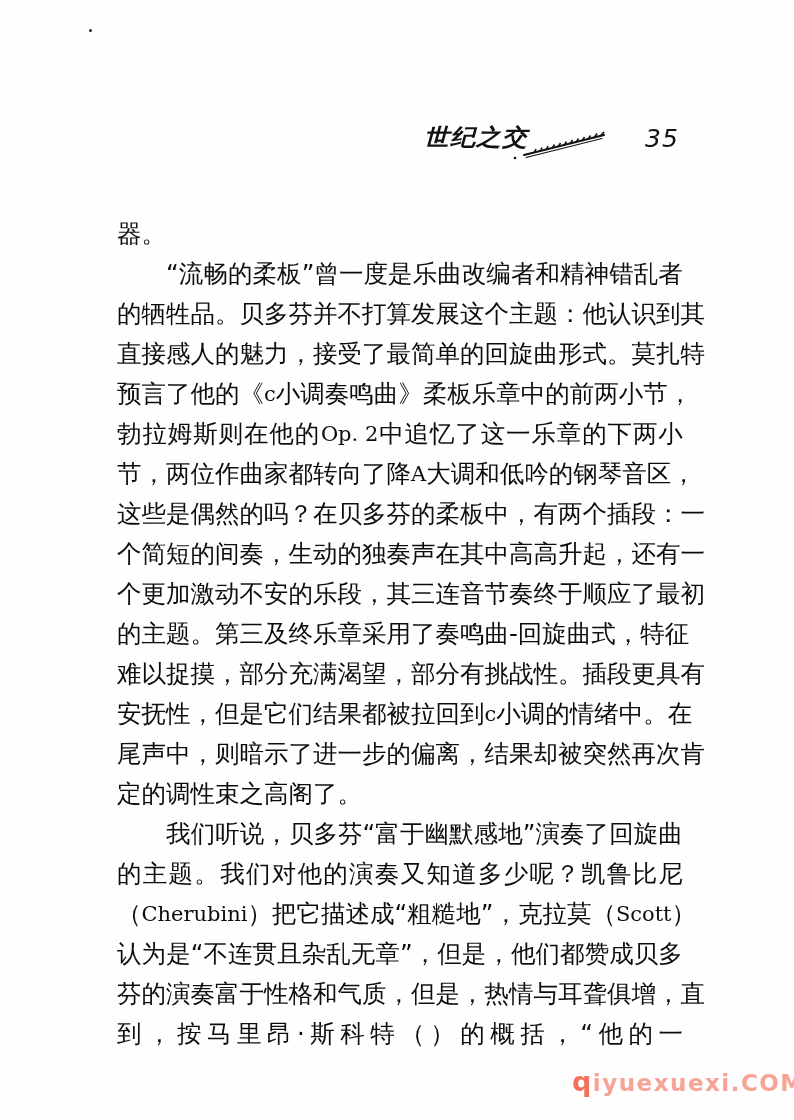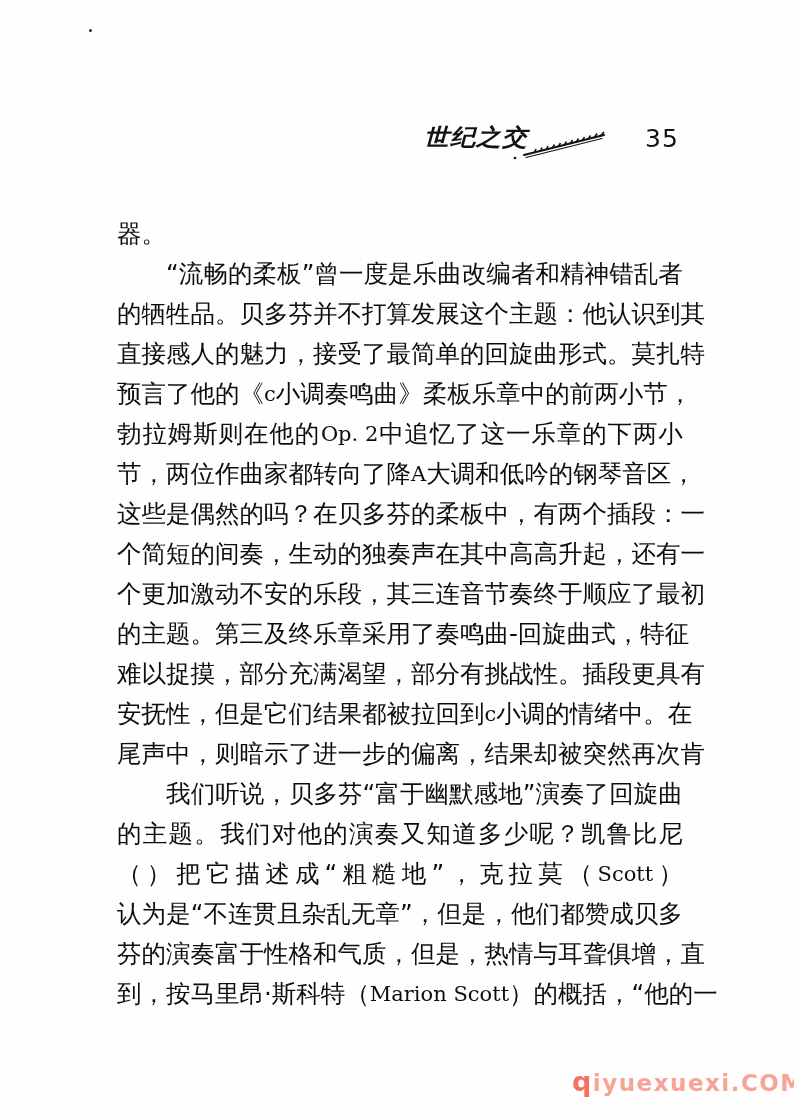--- a/index.html
+++ b/index.html
@@ -64,20 +64,21 @@
     pointer-events: none;
   }
   .head-pageno {
     position: absolute;
     left: 645px;
     top: 2px;
     font-family: "DejaVu Sans", sans-serif;
     font-size: 25px;
     color: #141414;
     letter-spacing: 1px;
+    font-style: italic;
   }
 
   
   .body-block {
     position: absolute;
     left: 117px;
     top: 214px;
     width: 566px;
   }
   .tline {
@@ -494,20 +495,21 @@
         <span>结</span>
         <span>果</span>
         <span>却</span>
         <span>被</span>
         <span>突</span>
         <span>然</span>
         <span>再</span>
         <span>次</span>
         <span>肯</span>
       </div>
+      <div class="tline last"><span>定</span><span>的</span><span>调</span><span>性</span><span>束</span><span>之</span><span>高</span><span>阁</span><span>了</span><span>。</span></div>
       <div class="tline just">
         <span class="ind"></span>
         <span>我</span>
         <span>们</span>
         <span>听</span>
         <span>说</span>
         <span>，</span>
         <span>贝</span>
         <span>多</span>
         <span>芬</span>
@@ -545,20 +547,21 @@
         <span>少</span>
         <span>呢</span>
         <span>？</span>
         <span>凯</span>
         <span>鲁</span>
         <span>比</span>
         <span>尼</span>
       </div>
       <div class="tline just">
         <span>（</span>
+        <span class="latin">Cherubini</span>
         <span>）</span>
         <span>把</span>
         <span>它</span>
         <span>描</span>
         <span>述</span>
         <span>成</span>
         <span>“</span>
         <span>粗</span>
         <span>糙</span>
         <span>地</span>
@@ -628,21 +631,20 @@
         <span>，</span>
         <span>按</span>
         <span>马</span>
         <span>里</span>
         <span>昂</span>
         <span>·</span>
         <span>斯</span>
         <span>科</span>
         <span>特</span>
         <span>（</span>
-        <span class="latin">Marion Scott</span>
         <span>）</span>
         <span>的</span>
         <span>概</span>
         <span>括</span>
         <span>，</span>
         <span>“</span>
         <span>他</span>
         <span>的</span>
         <span>一</span>
       </div>

